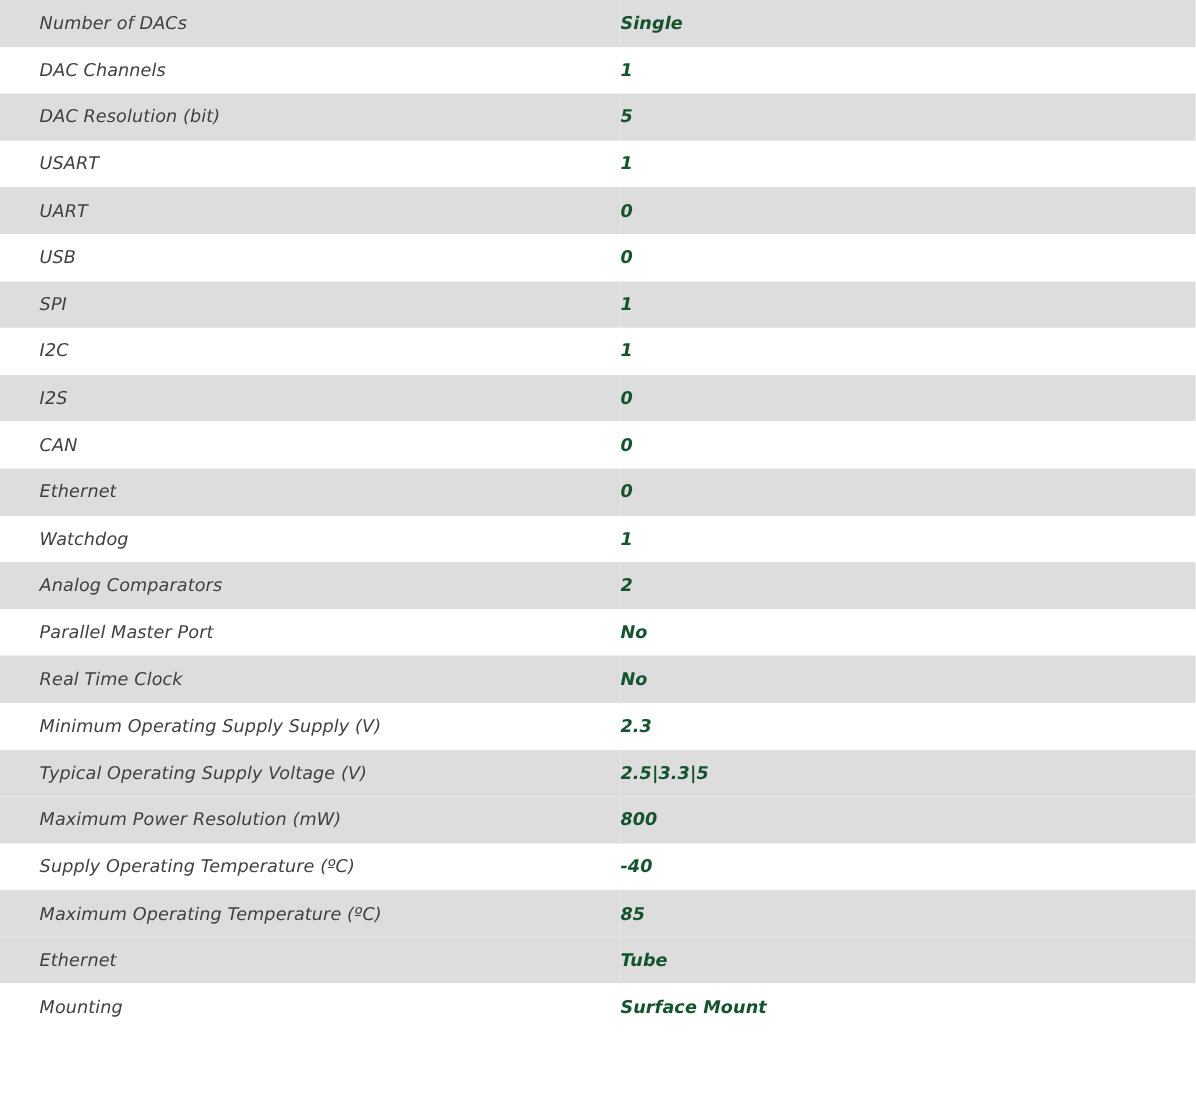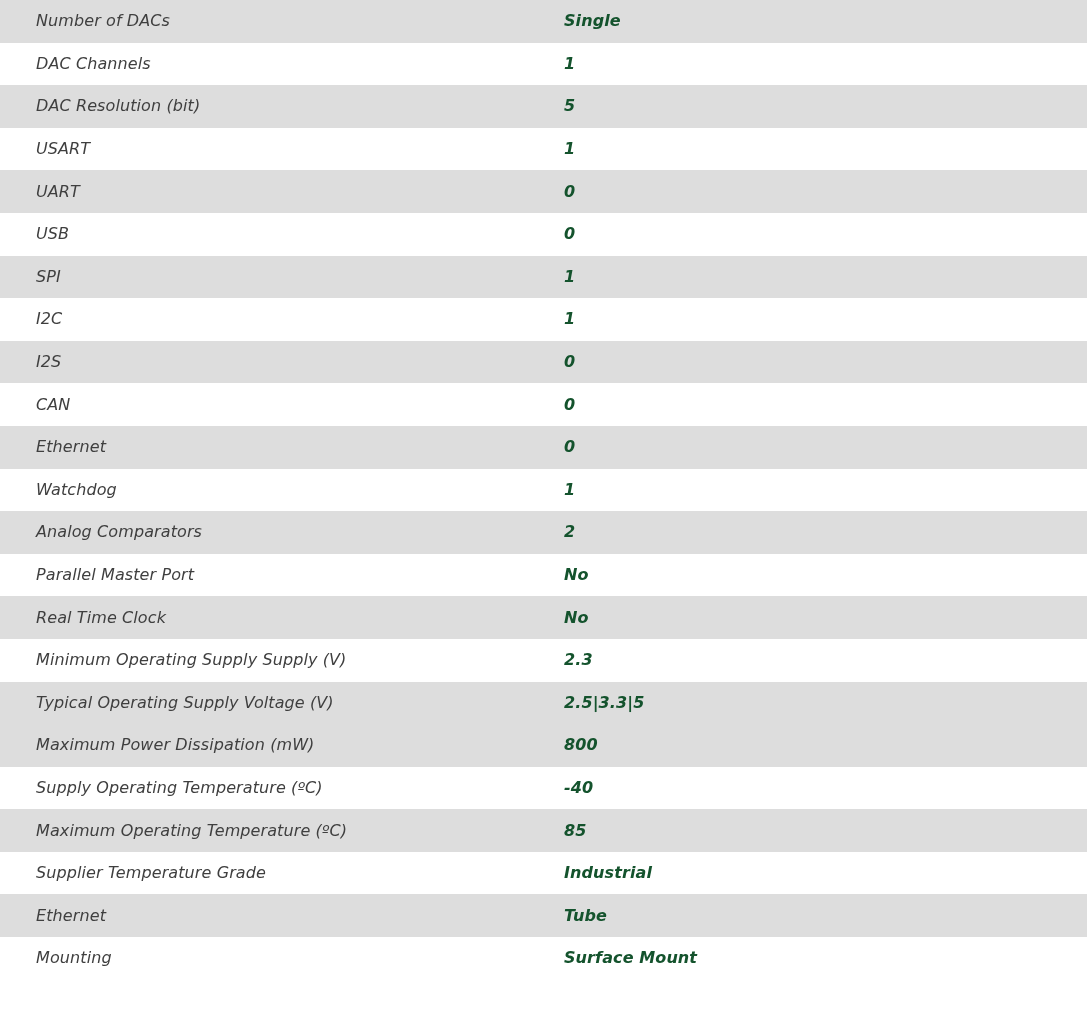--- a/index.html
+++ b/index.html
@@ -118,34 +118,30 @@
       </tr>
       <tr class="plain">
         <td class="label">Minimum Operating Supply Supply (V)</td>
         <td class="value">2.3</td>
       </tr>
       <tr class="shaded">
         <td class="label">Typical Operating Supply Voltage (V)</td>
         <td class="value">2.5|3.3|5</td>
       </tr>
       <tr class="shaded">
-        <td class="label">Maximum Power Dissipation (mW)</td>
+        <td class="label">Maximum Power Resolution (mW)</td>
         <td class="value">800</td>
       </tr>
       <tr class="plain">
         <td class="label">Supply Operating Temperature (ºC)</td>
         <td class="value">-40</td>
       </tr>
       <tr class="shaded">
         <td class="label">Maximum Operating Temperature (ºC)</td>
         <td class="value">85</td>
-      </tr>
-      <tr class="plain">
-        <td class="label">Supplier Temperature Grade</td>
-        <td class="value">Industrial</td>
       </tr>
       <tr class="shaded">
         <td class="label">Ethernet</td>
         <td class="value">Tube</td>
       </tr>
       <tr class="plain">
         <td class="label">Mounting</td>
         <td class="value">Surface Mount</td>
       </tr>
     </tbody>

